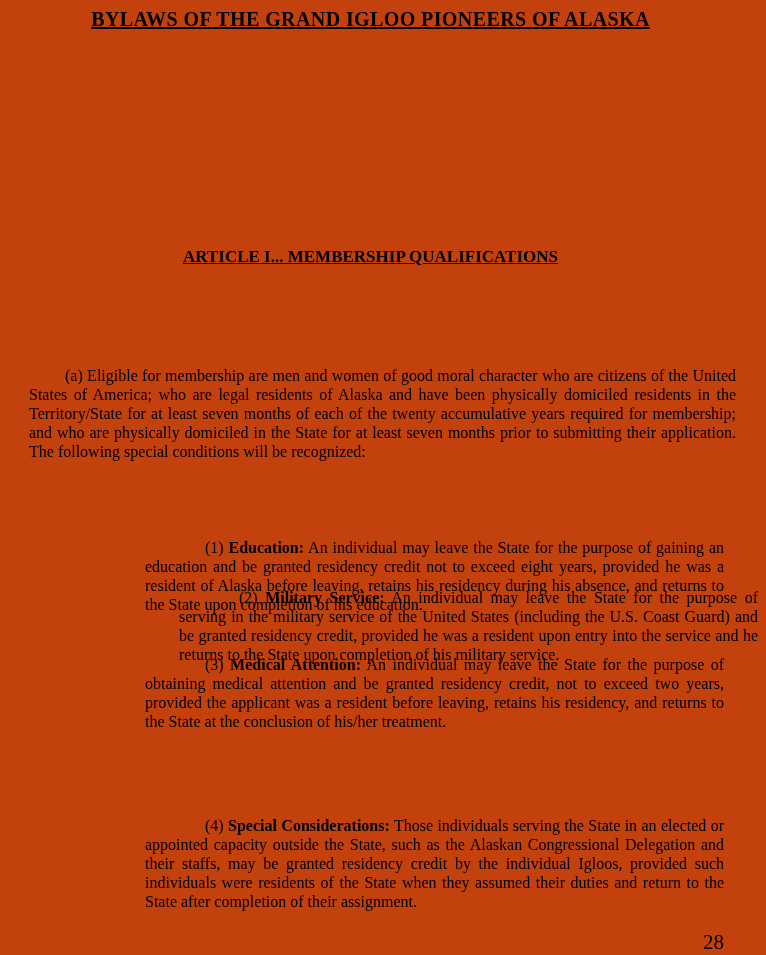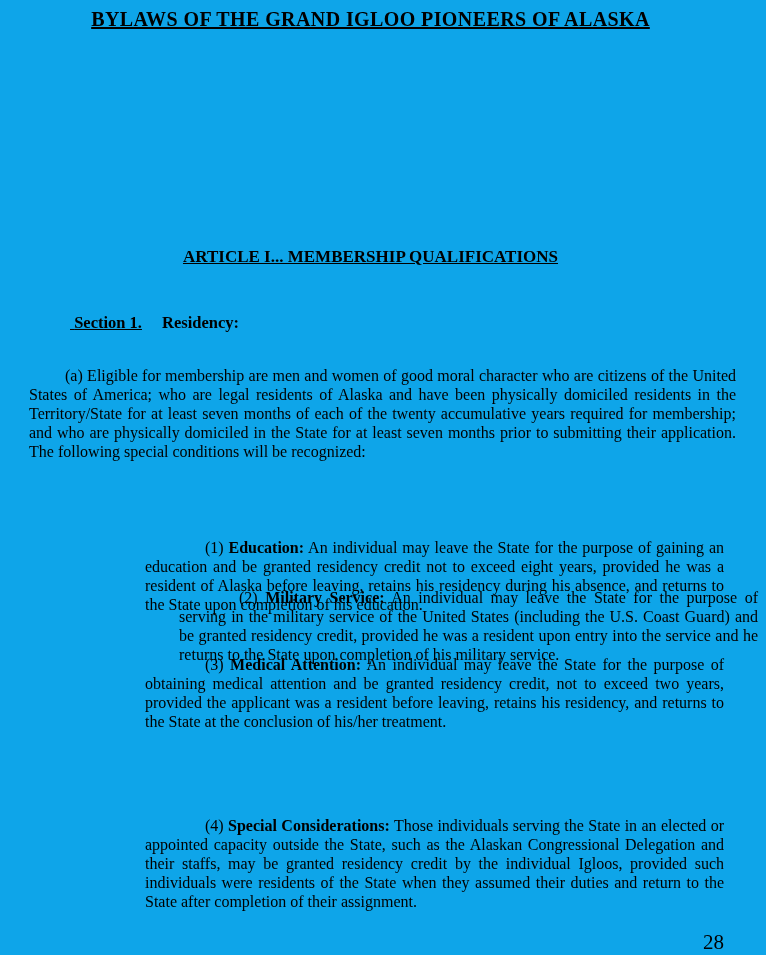--- a/index.html
+++ b/index.html
@@ -7,21 +7,21 @@
   body {
     width: 766px;
     height: 955px;
     font-family: "Liberation Serif", serif;
     color: #000000;
   }
   .page {
     position: relative;
     width: 766px;
     height: 955px;
-    background: #0ea5e9;
+    background: #c2410c;
     overflow: hidden;
   }
   .abs { position: absolute; }
   .center { text-align: center; }
   .doc-title {
     top: 8px; left: 17px; width: 707px;
     font-size: 20px; line-height: 23px;
     font-weight: bold;
     letter-spacing: 0.4px;
   }
@@ -65,21 +65,20 @@
 <body>
 
 <div class="page">
 
   <h1 class="abs center doc-title"><span class="u">BYLAWS OF THE GRAND IGLOO PIONEERS OF ALASKA</span></h1>
 
 
 
   <h2 class="abs center heading article-heading"><span class="u">ARTICLE I... MEMBERSHIP QUALIFICATIONS</span></h2>
 
-  <p class="abs section-line"><span class="section-label">Section 1.</span><span class="section-title">Residency:</span></p>
 
   <p class="abs body-text para-a">(a) Eligible for membership are men and women of good moral character who are citizens of the United States of America; who are legal residents of Alaska and have been physically domiciled residents in the Territory/State for at least seven months of each of the twenty accumulative years required for membership; and who are physically domiciled in the State for at least seven months prior to submitting their application. The following special conditions will be recognized:</p>
 
   <p class="abs body-text item item-1"><span>(1)</span> <b>Education:</b> <span>An individual may leave the State for the purpose of gaining an education and be granted residency credit not to exceed eight years, provided he was a resident of Alaska before leaving, retains his residency during his absence, and returns to the State upon completion of his education.</span></p>
 
   <p class="abs body-text item item-2"><span>(2)</span> <b>Military Service:</b> <span>An individual may leave the State for the purpose of serving in the military service of the United States (including the U.S. Coast Guard) and be granted residency credit, provided he was a resident upon entry into the service and he returns to the State upon completion of his military service.</span></p>
 
   <p class="abs body-text item item-3"><span>(3)</span> <b>Medical Attention:</b> <span>An individual may leave the State for the purpose of obtaining medical attention and be granted residency credit, not to exceed two years, provided the applicant was a resident before leaving, retains his residency, and returns to the State at the conclusion of his/her treatment.</span></p>
 
   <p class="abs body-text item item-4"><span>(4)</span> <b>Special Considerations:</b> <span>Those individuals serving the State in an elected or appointed capacity outside the State, such as the Alaskan Congressional Delegation and their staffs, may be granted residency credit by the individual Igloos, provided such individuals were residents of the State when they assumed their duties and return to the State after completion of their assignment.</span></p>

